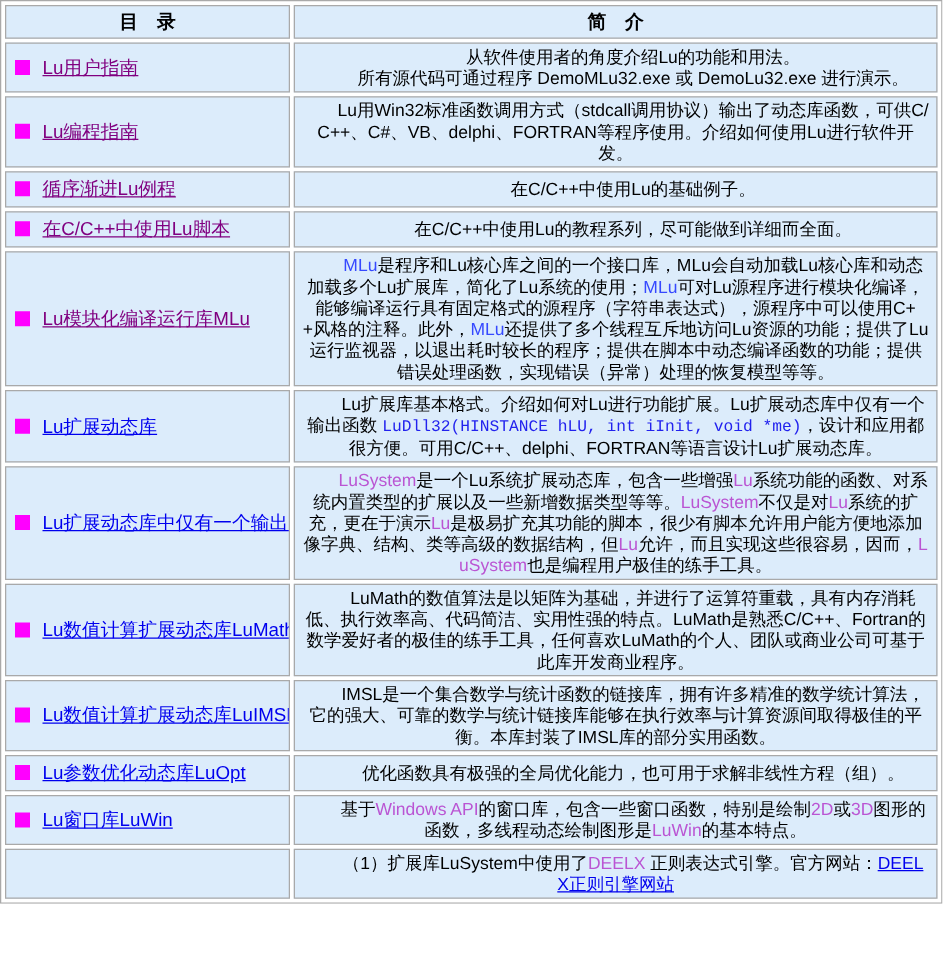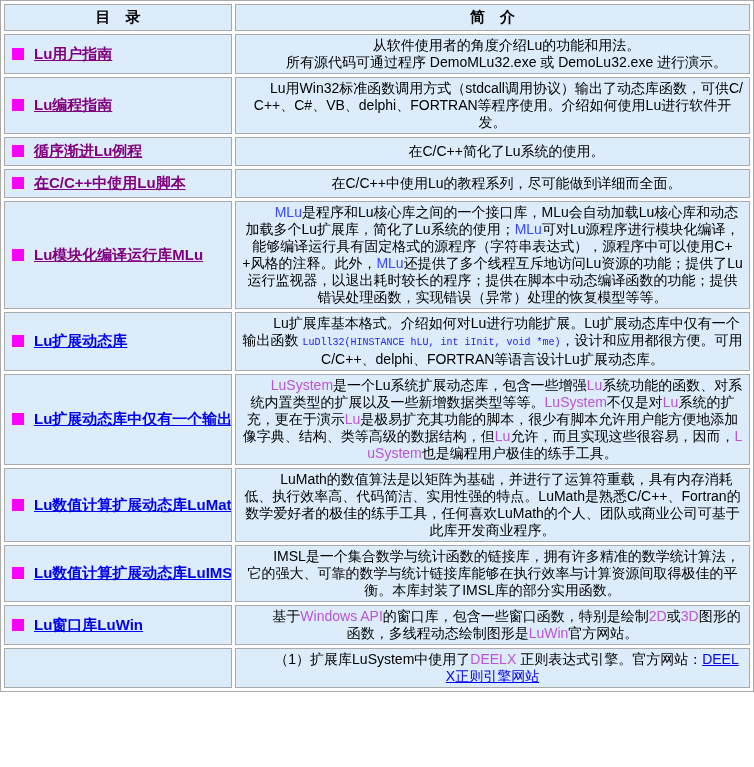--- a/index.html
+++ b/index.html
@@ -56,26 +56,26 @@
     word-break:break-all;
     text-align:center;
   }
   .bullet{
     display:inline-block;
     width:12px;height:12px;
     background:var(--bullet);
     margin-right:10px;
     vertical-align:-1px;
   }
-  a.toc-link{text-decoration:underline;font-weight:bold;}
+  a.toc-link{text-decoration:underline;}
   a.toc-link.new{color:var(--link-new);}
   a.toc-link.visited{color:var(--link-visited);}
   .tok-magenta{color:var(--tok-magenta);font-family:"Liberation Sans",sans-serif;}
   .tok-blue{color:var(--tok-blue);font-family:"Liberation Sans",sans-serif;}
-  .tok-code{color:var(--tok-code);font-family:"Liberation Mono","DejaVu Sans Mono",monospace;font-size:10px;}
+  .tok-code{color:var(--tok-code);font-family:"Liberation Mono","DejaVu Sans Mono",monospace;font-size:13px;}
   a.body-link{color:var(--link-new);text-decoration:underline;}
 </style>
 </head>
 <body>
 
 <div class="page">
   <table class="contents">
     <thead>
       <tr>
         <th class="toc-h">目　录</th>
@@ -92,21 +92,21 @@
         </tr>
         <tr>
           <td class="toc-cell"><span class="bullet"></span><a href="#" class="toc-link visited">Lu编程指南</a></td>
           <td class="intro-cell">
             <p><span>Lu用Win32标准函数调用方式（stdcall调用协议）输出了动态库函数，可供C/C++、C#、VB、delphi、FORTRAN等程序使用。介绍如何使用Lu进行软件开发。</span></p>
           </td>
         </tr>
         <tr>
           <td class="toc-cell"><span class="bullet"></span><a href="#" class="toc-link visited">循序渐进Lu例程</a></td>
           <td class="intro-cell">
-            <p><span>在C/C++简化了Lu系统的使用。</span></p>
+            <p><span>在C/C++中使用Lu的基础例子。</span></p>
           </td>
         </tr>
         <tr>
           <td class="toc-cell"><span class="bullet"></span><a href="#" class="toc-link visited">在C/C++中使用Lu脚本</a></td>
           <td class="intro-cell">
             <p><span>在C/C++中使用Lu的教程系列，尽可能做到详细而全面。</span></p>
           </td>
         </tr>
         <tr>
           <td class="toc-cell"><span class="bullet"></span><a href="#" class="toc-link visited">Lu模块化编译运行库MLu</a></td>
@@ -132,23 +132,29 @@
             <p><span>LuMath的数值算法是以矩阵为基础，并进行了运算符重载，具有内存消耗低、执行效率高、代码简洁、实用性强的特点。LuMath是熟悉C/C++、Fortran的数学爱好者的极佳的练手工具，任何喜欢LuMath的个人、团队或商业公司可基于此库开发商业程序。</span></p>
           </td>
         </tr>
         <tr>
           <td class="toc-cell"><span class="bullet"></span><a href="#" class="toc-link new">Lu数值计算扩展动态库LuIMSL</a></td>
           <td class="intro-cell">
             <p><span>IMSL是一个集合数学与统计函数的链接库，拥有许多精准的数学统计算法，它的强大、可靠的数学与统计链接库能够在执行效率与计算资源间取得极佳的平衡。本库封装了IMSL库的部分实用函数。</span></p>
           </td>
         </tr>
         <tr>
+          <td class="toc-cell"><span class="bullet"></span><a href="#" class="toc-link new">Lu参数优化动态库LuOpt</a></td>
+          <td class="intro-cell">
+            <p><span>优化函数具有极强的全局优化能力，也可用于求解非线性方程（组）。</span></p>
+          </td>
+        </tr>
+        <tr>
           <td class="toc-cell"><span class="bullet"></span><a href="#" class="toc-link new">Lu窗口库LuWin</a></td>
           <td class="intro-cell">
-            <p><span>基于</span><span class="tok-magenta">Windows API</span><span>的窗口库，包含一些窗口函数，特别是绘制</span><span class="tok-magenta">2D</span><span>或</span><span class="tok-magenta">3D</span><span>图形的函数，多线程动态绘制图形是</span><span class="tok-magenta">LuWin</span><span>官方网站。</span></p>
+            <p><span>基于</span><span class="tok-magenta">Windows API</span><span>的窗口库，包含一些窗口函数，特别是绘制</span><span class="tok-magenta">2D</span><span>或</span><span class="tok-magenta">3D</span><span>图形的函数，多线程动态绘制图形是</span><span class="tok-magenta">LuWin</span><span>的基本特点。</span></p>
           </td>
         </tr>
         <tr>
           <td class="toc-cell"></td>
           <td class="intro-cell">
             <p><span>（1）扩展库LuSystem中使用了</span><span class="tok-magenta">DEELX</span><span> 正则表达式引擎。官方网站：</span><a href="#" class="body-link">DEELX正则引擎网站</a></p>
           </td>
         </tr>
       </tbody>
   </table>

